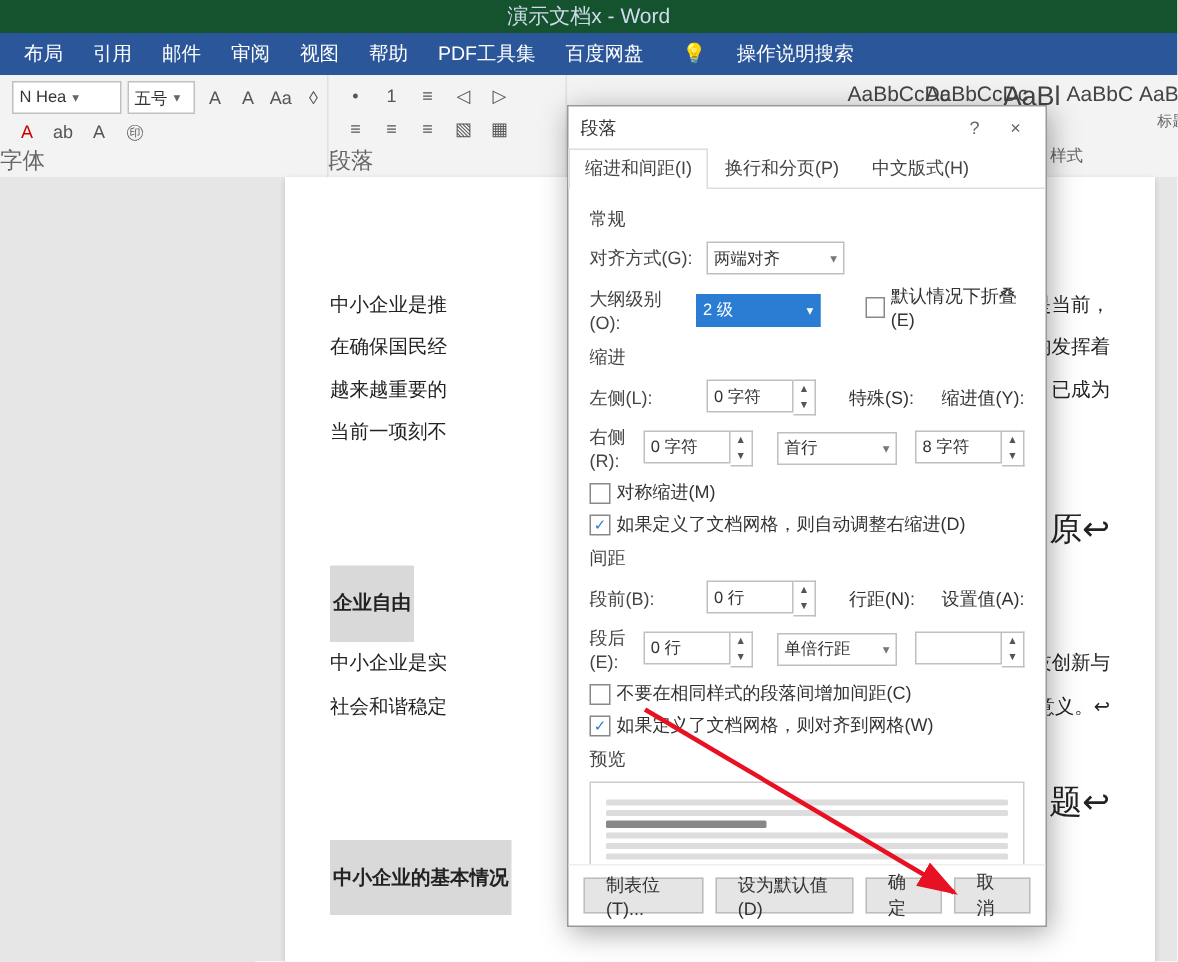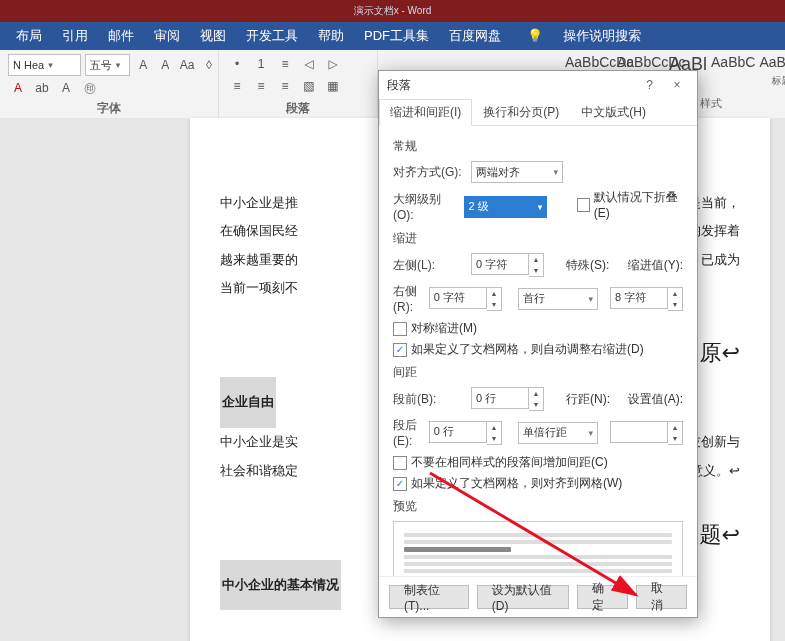--- a/index.html
+++ b/index.html
@@ -1,23 +1,23 @@
 <!DOCTYPE html>
 <html><head>
 <meta charset="utf-8">
 <style>
 html,body{margin:0;padding:0;font-family:"Microsoft YaHei","Segoe UI",sans-serif;font-size:12px;background:#fff;color:#333;overflow:hidden;}
 .app{width:785px;height:641px;position:relative;background:#eef1f5;}
-.titlebar{height:22px;background:#7f1d1d;color:#d0dbed;display:flex;align-items:center;justify-content:center;font-size:10px;}
+.titlebar{height:22px;background:#14532d;color:#d0dbed;display:flex;align-items:center;justify-content:center;font-size:14px;}
 .menubar{height:28px;background:#2b579a;color:#fff;display:flex;align-items:center;padding:0 6px;gap:0;}
 .menubar span{padding:0 10px;font-size:13px;line-height:28px;cursor:pointer;}
 .menubar .bulb{margin-left:6px;font-size:13px;}
 .ribbon{height:68px;background:#f3f3f3;border-bottom:1px solid #d4d4d4;display:flex;}
 .ribbon-group{border-right:1px solid #e0e0e0;padding:4px 0 14px 8px;position:relative;display:flex;flex-direction:column;}
-.ribbon-group .glabel{position:absolute;bottom:1px;left:0;right:0;text-align:center;font-size:12px;color:#666;font-weight:bold;}
+.ribbon-group .glabel{position:absolute;bottom:1px;left:0;right:0;font-size:15px;color:#666;}
 .ribbon-row{display:flex;align-items:center;gap:4px;margin-bottom:2px;}
 .combo{height:20px;border:1px solid #c0c0c0;background:#fff;display:flex;align-items:center;padding:0 4px;font-size:11px;}
 .combo .dd{margin-left:4px;color:#666;font-size:9px;}
 .rbtn{width:20px;height:20px;display:flex;align-items:center;justify-content:center;color:#555;font-size:12px;cursor:pointer;}
 .docarea{position:absolute;top:118px;left:0;right:0;bottom:0;background:#e6e6e6;}
 .page{position:absolute;left:190px;top:0;width:580px;height:641px;background:#fff;box-shadow:0 1px 4px rgba(0,0,0,0.15);}
 .pbody{padding:20px 30px 0 30px;font-size:13px;color:#222;line-height:2.2;}
 .pbody .hl{background:#d9d9d9;font-weight:bold;display:inline-block;padding:11px 2px;}
 .styles-strip{position:absolute;top:50px;left:565px;right:0;height:46px;background:#f3f3f3;display:flex;align-items:flex-start;gap:4px;padding-top:4px;}
 .style-box{width:48px;text-align:center;}
@@ -60,21 +60,20 @@
   <div class="titlebar">
       <span>演示文档x - Word</span>
     </div>
 
   <div class="menubar">
     <span>布局</span>
     <span>引用</span>
     <span>邮件</span>
     <span>审阅</span>
     <span>视图</span>
-    <span>开发工具</span>
     <span>帮助</span>
     <span>PDF工具集</span>
     <span>百度网盘</span>
     <span class="bulb">💡</span>
     <span>操作说明搜索</span>
   </div>
 
   <div class="ribbon">
     <div class="ribbon-group" style="width:210px">
       <div class="ribbon-row">

